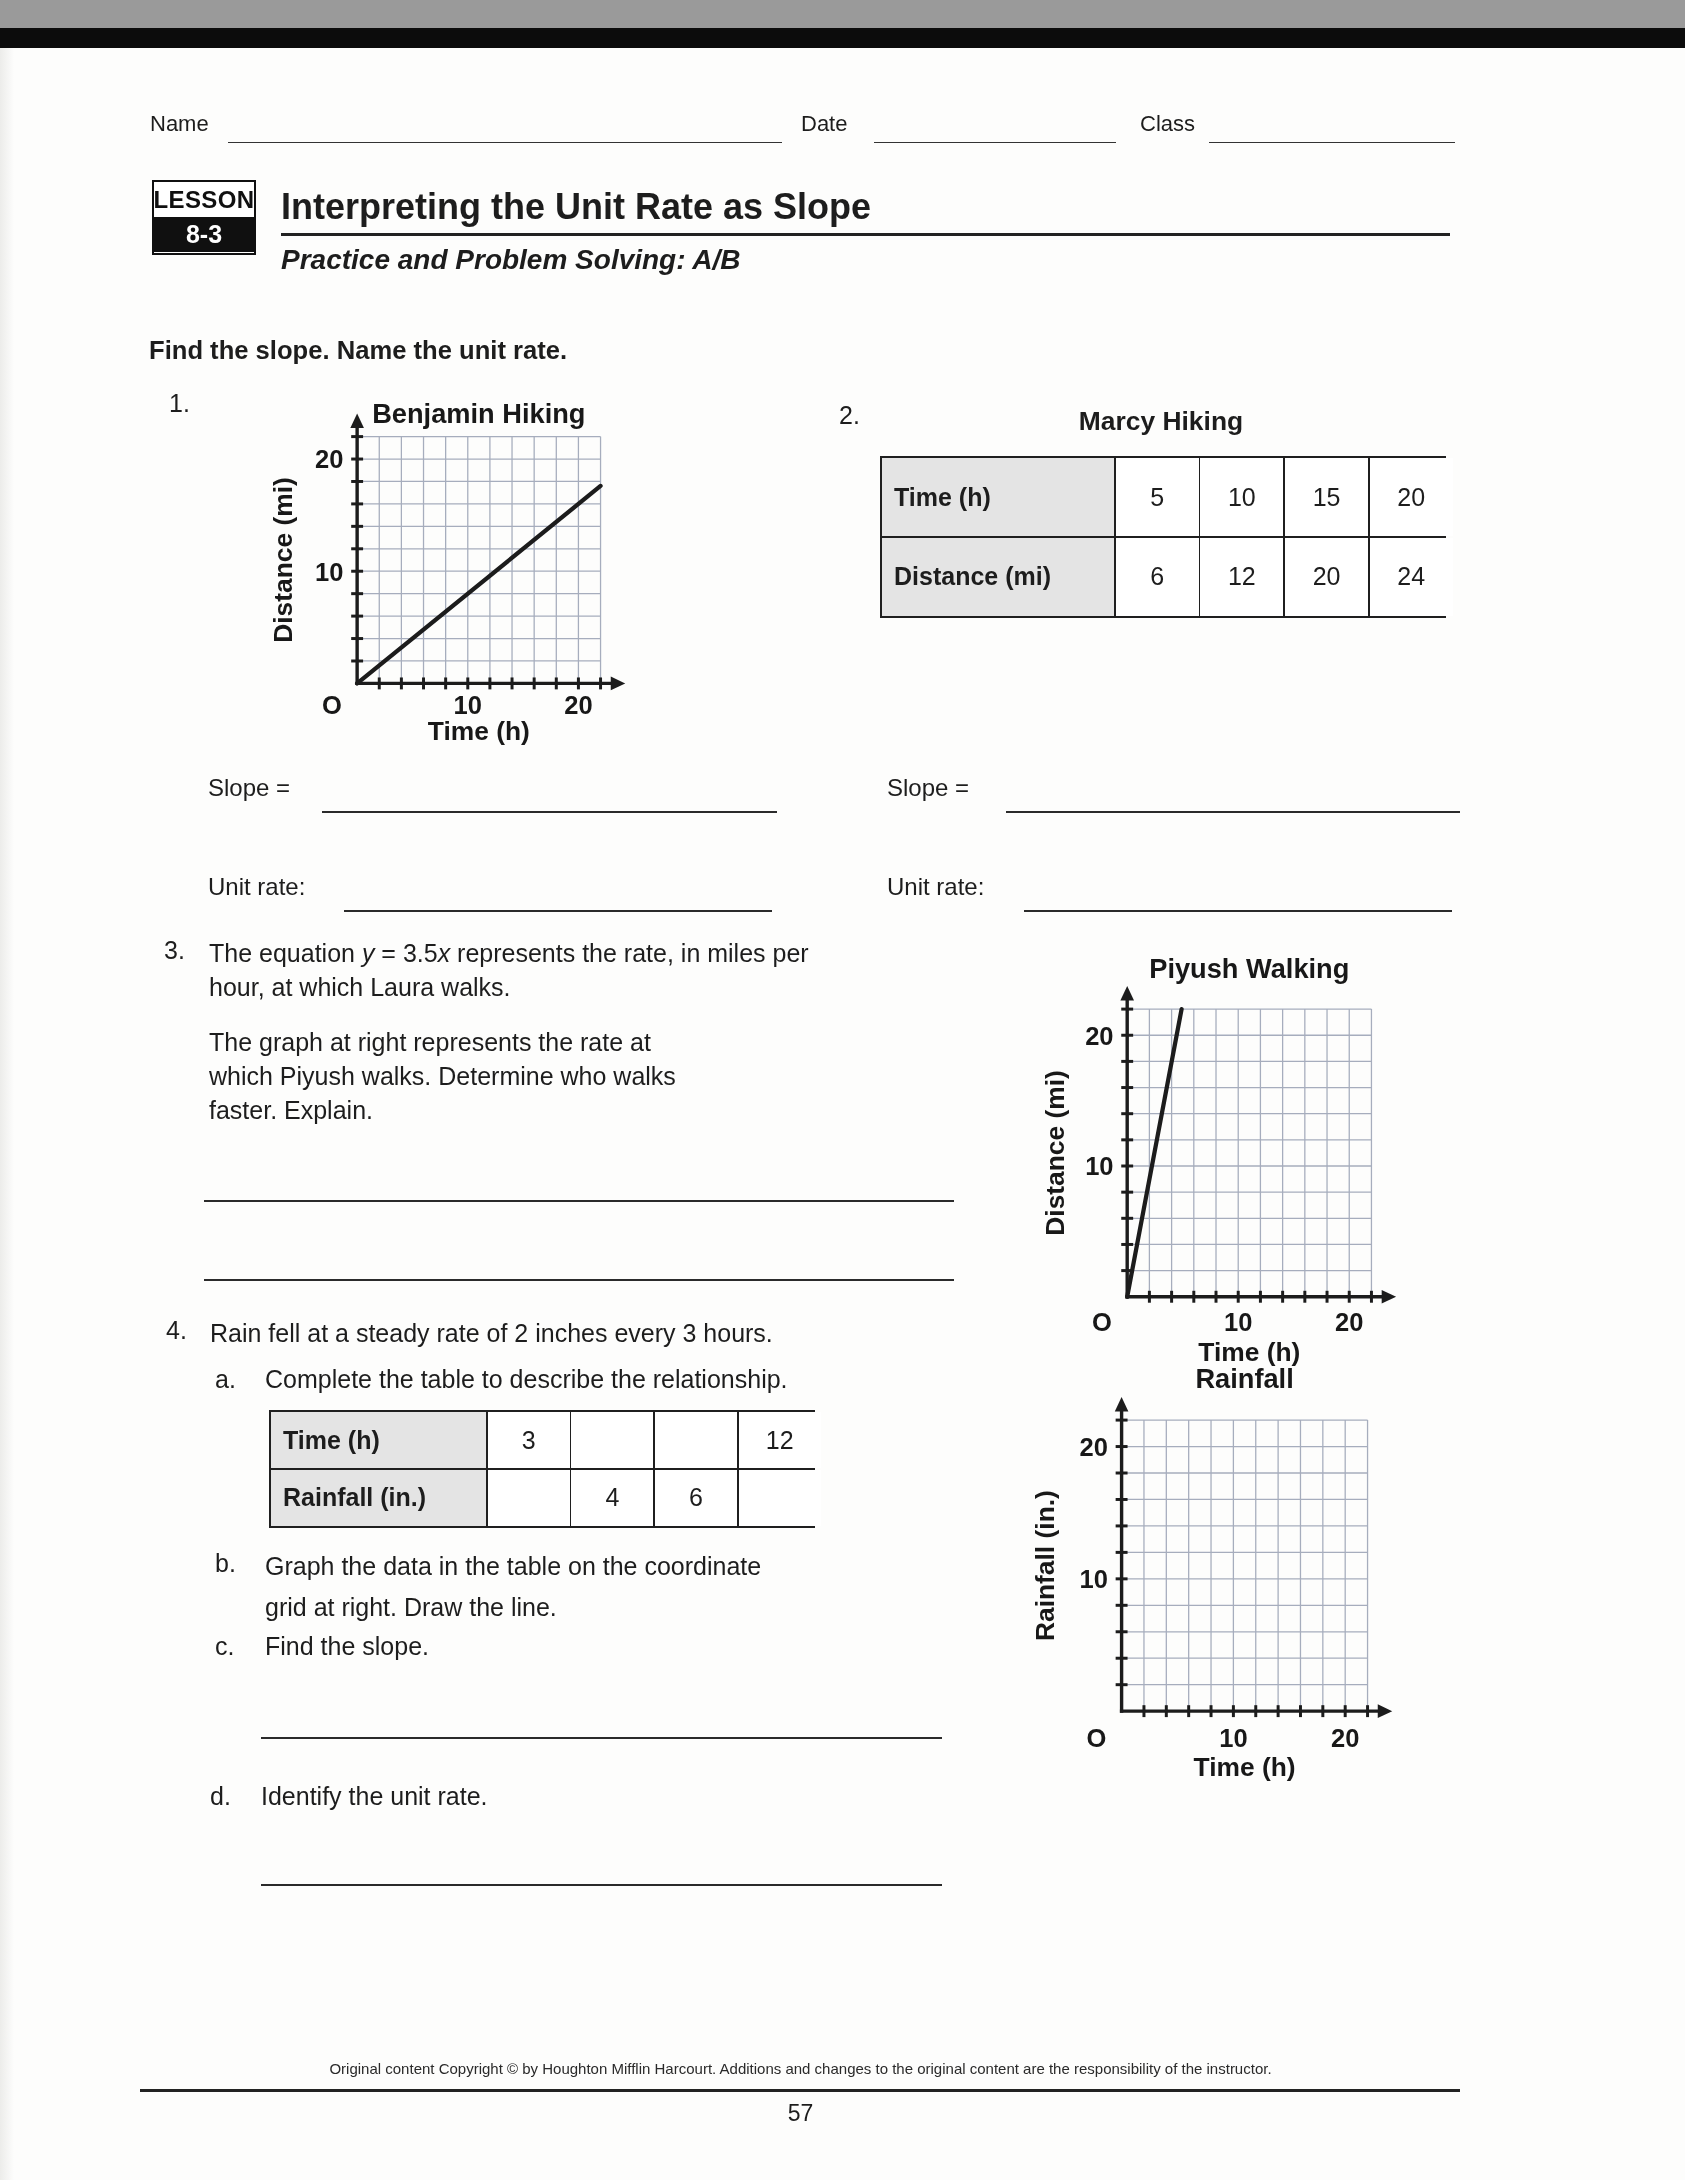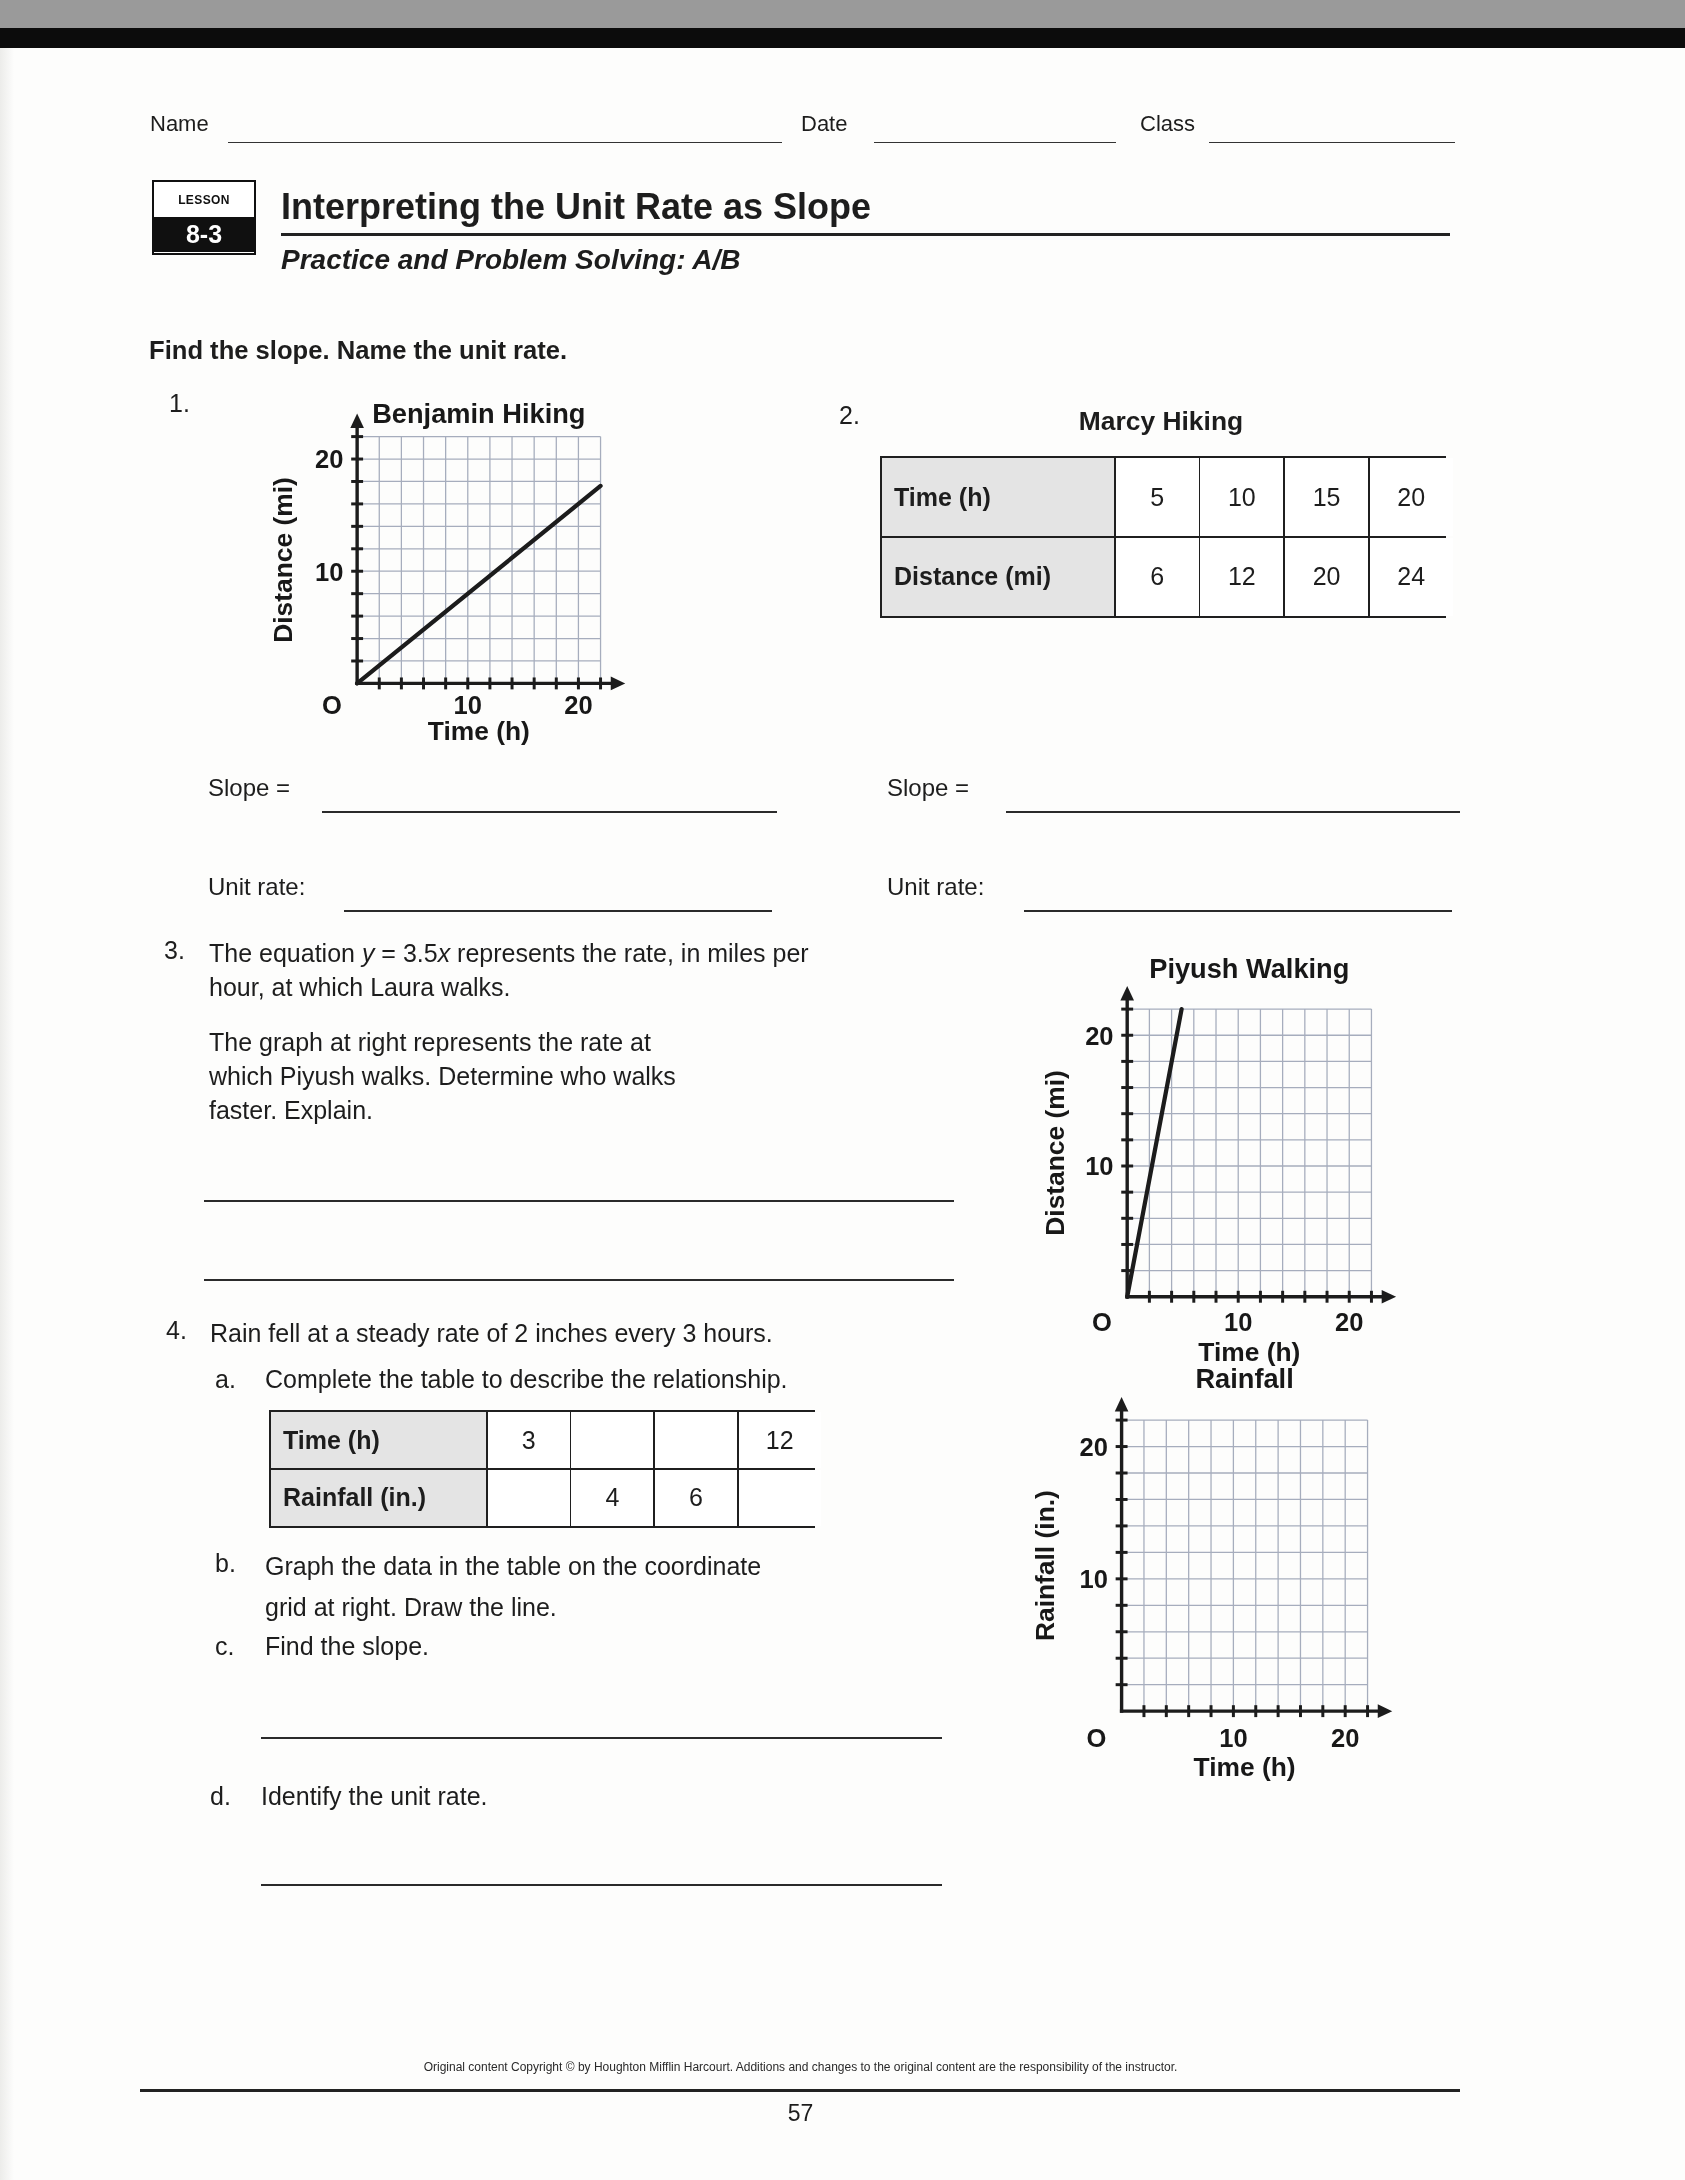--- a/index.html
+++ b/index.html
@@ -9,39 +9,39 @@
   }
   .abs{position:absolute;}
   .scan-top{left:0;top:0;width:100%;height:20.4px;background:#0c0c0c;}
   .scan-bottom{left:458px;top:2172px;width:1227px;height:8.5px;background:#141414;}
   .scan-left{left:0;top:20.4px;width:13.6px;height:2152px;background:linear-gradient(to right,#ececea,#fdfdfc);}
   .blank-line{border-bottom:2.6px solid #2b2b2b;height:0;}
   .thin-line{border-bottom:1.7px solid #333;height:0;}
   .hdr-label{font-size:22px;}
   .badge{width:104px;height:75px;border:2.6px solid #101010;box-sizing:border-box;background:#fff;}
   .badge-top{height:35px;display:flex;align-items:center;justify-content:center;
-    font-weight:bold;font-size:12px;letter-spacing:0.4px;color:#101010;}
+    font-weight:bold;font-size:24px;letter-spacing:0.4px;color:#101010;}
   .badge-bot{height:35px;background:#101010;display:flex;align-items:center;justify-content:center;
     font-weight:bold;font-size:25px;color:#fff;}
   .doc-title{font-size:36px;font-weight:bold;}
   .rule{background:#222;height:2.6px;}
   .doc-subtitle{font-size:28px;font-weight:bold;font-style:italic;}
   .instructions{font-size:25.6px;font-weight:bold;}
   .pnum{font-size:25px;}
   .ptext{font-size:25px;line-height:34px;}
   .label28{font-size:24px;}
   .gtable{display:grid;border:2.6px solid #1f1f1f;box-sizing:content-box;background:#1f1f1f;
     grid-gap:1.7px;}
   .gtable .cell{background:#fff;display:flex;align-items:center;font-size:25px;}
   .gtable .lab{background:#e4e4e4;font-weight:bold;padding-left:12px;}
   .gtable .val{justify-content:center;}
   .marcy{grid-template-columns:232px 83px 83px 83px 83px;grid-auto-rows:78px;width:562px;}
   .rain{grid-template-columns:215px 82px 82px 82px 82px;grid-auto-rows:56px;width:542px;}
   .graph-title-right{font-size:26.4px;font-weight:bold;text-align:center;}
-  .footer-copy{font-size:12px;text-align:center;color:#2a2a2a;}
+  .footer-copy{font-size:15px;text-align:center;color:#2a2a2a;}
   .footer-page{font-size:23px;text-align:center;}
   svg text{font-family:"Liberation Sans",sans-serif;fill:#181818;}
   .num{font-size:30px;font-weight:bold;}
   .axlab{font-size:31px;font-weight:bold;}
   .gtitle{font-size:32px;font-weight:bold;}
   .grid-l{stroke:#a6adbd;stroke-width:1.5;}
   .axis{stroke:#1c1c1c;stroke-width:4;stroke-linecap:square;}
   .tick{stroke:#1c1c1c;stroke-width:3.5;}
   .arrow{fill:#1c1c1c;}
   .dataline{stroke:#1c1c1c;stroke-width:5;stroke-linecap:round;}

